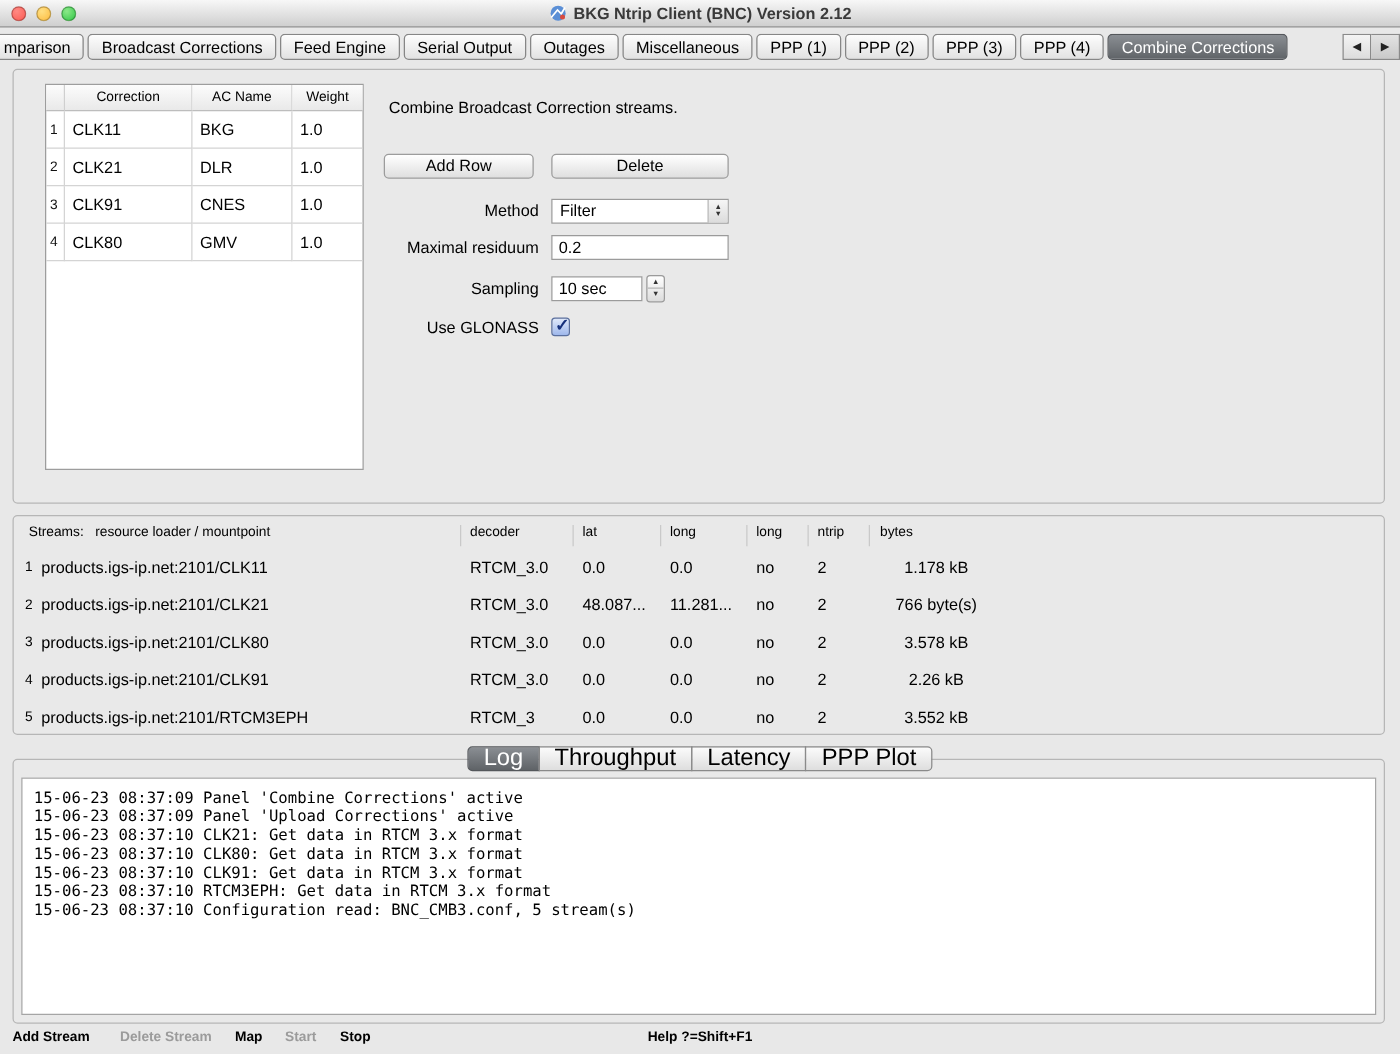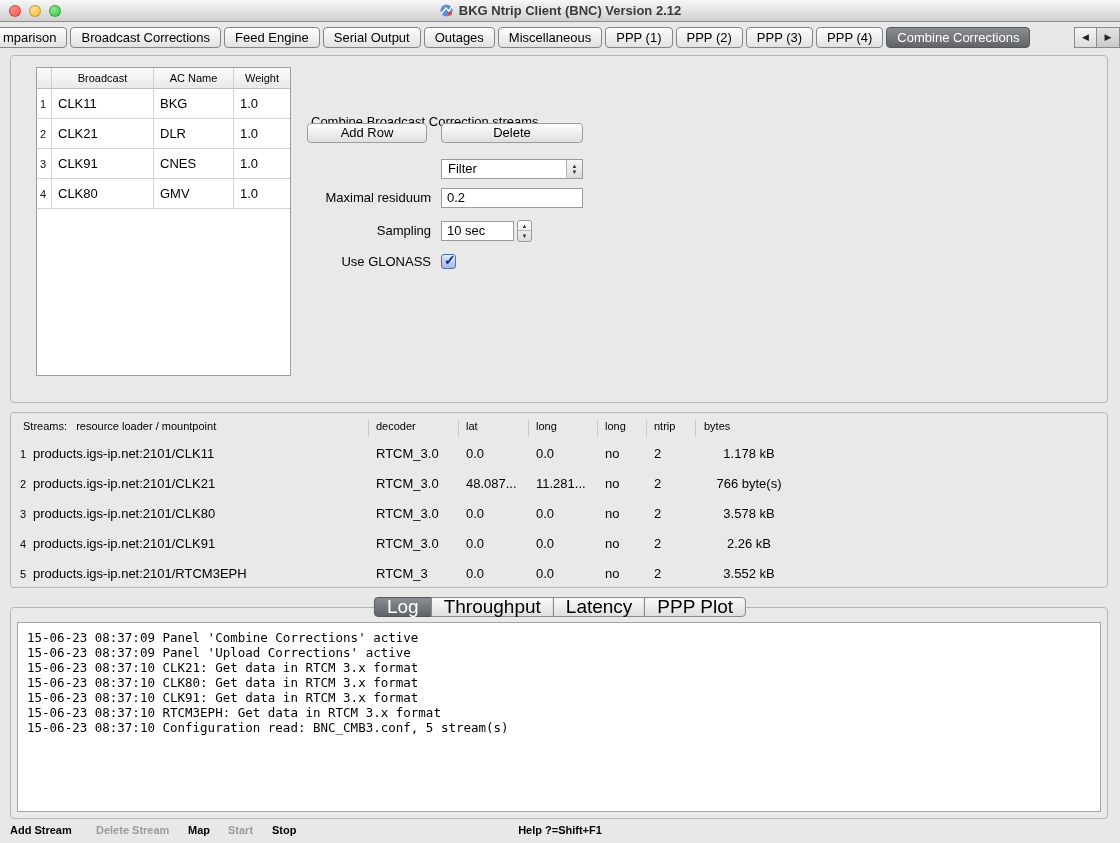--- a/index.html
+++ b/index.html
@@ -67,21 +67,21 @@
   .hcell:last-child { border-right:none; }
   .mrow { display:flex; height:30px; }
   .mcell {
     border-bottom:1px solid #d4d4d4; border-right:1px solid #d4d4d4;
     font-size:13px; display:flex; align-items:center; padding-left:6px;
   }
   .mcell:last-child { border-right:none; }
   .cg  { width:15px; }  .c1 { width:102px; } .c2 { width:80px; } .c3 { width:56px; }
   .mcell.cg { font-size:11px; padding-left:3px; color:#111; }
   
-  .desc { position:absolute; left:300px; top:22px; font-size:13px;margin-top:36px; }
+  .desc { position:absolute; left:300px; top:22px; font-size:13px; }
   .btn {
     position:absolute; height:20px; border:1px solid #9c9c9c; border-radius:4px;
     background:linear-gradient(#ffffff,#dfdfdf);
     font-size:13px; text-align:center; line-height:18px; cursor:default;
   }
   .lbl { position:absolute; width:220px; text-align:right; font-size:13px; line-height:20px; }
   .field {
     position:absolute; height:20px; background:#fff; border:1px solid #9b9b9b;
     font-size:13px; line-height:18px; padding-left:5px;
   }
@@ -192,21 +192,21 @@
     <span class="tsbtn">◀</span>
     <span class="tsbtn right">▶</span>
   </span>
 </div>
 
 <div class="groupbox" id="combine-panel">
 
   <div class="mtable">
     <div class="mhdr">
       <div class="hcell cg"></div>
-      <div class="hcell c1">Broadcast</div>
+      <div class="hcell c1">Correction</div>
       <div class="hcell c2">AC Name</div>
       <div class="hcell c3">Weight</div>
     </div>
     <div class="mrow">
       <div class="mcell cg">1</div>
       <div class="mcell c1">CLK11</div>
       <div class="mcell c2">BKG</div>
       <div class="mcell c3">1.0</div>
     </div>
     <div class="mrow">
@@ -227,20 +227,21 @@
       <div class="mcell c2">GMV</div>
       <div class="mcell c3">1.0</div>
     </div>
   </div>
 
   <div class="desc">Combine Broadcast Correction streams.</div>
 
   <div class="btn" style="left:296px; top:67px; width:120px;">Add Row</div>
   <div class="btn" style="left:430px; top:67px; width:142px;">Delete</div>
 
+  <div class="lbl" style="left:200px; top:103px;">Method</div>
   <div class="combo" style="left:430px; top:103px; width:142px;">
     <span>Filter</span>
     <span class="arrows">
         <span>▲</span>
         <span>▼</span>
       </span>
   </div>
 
   <div class="lbl" style="left:200px; top:132px;">Maximal residuum</div>
   <div class="field" style="left:430px; top:132px; width:142px;">0.2</div>

